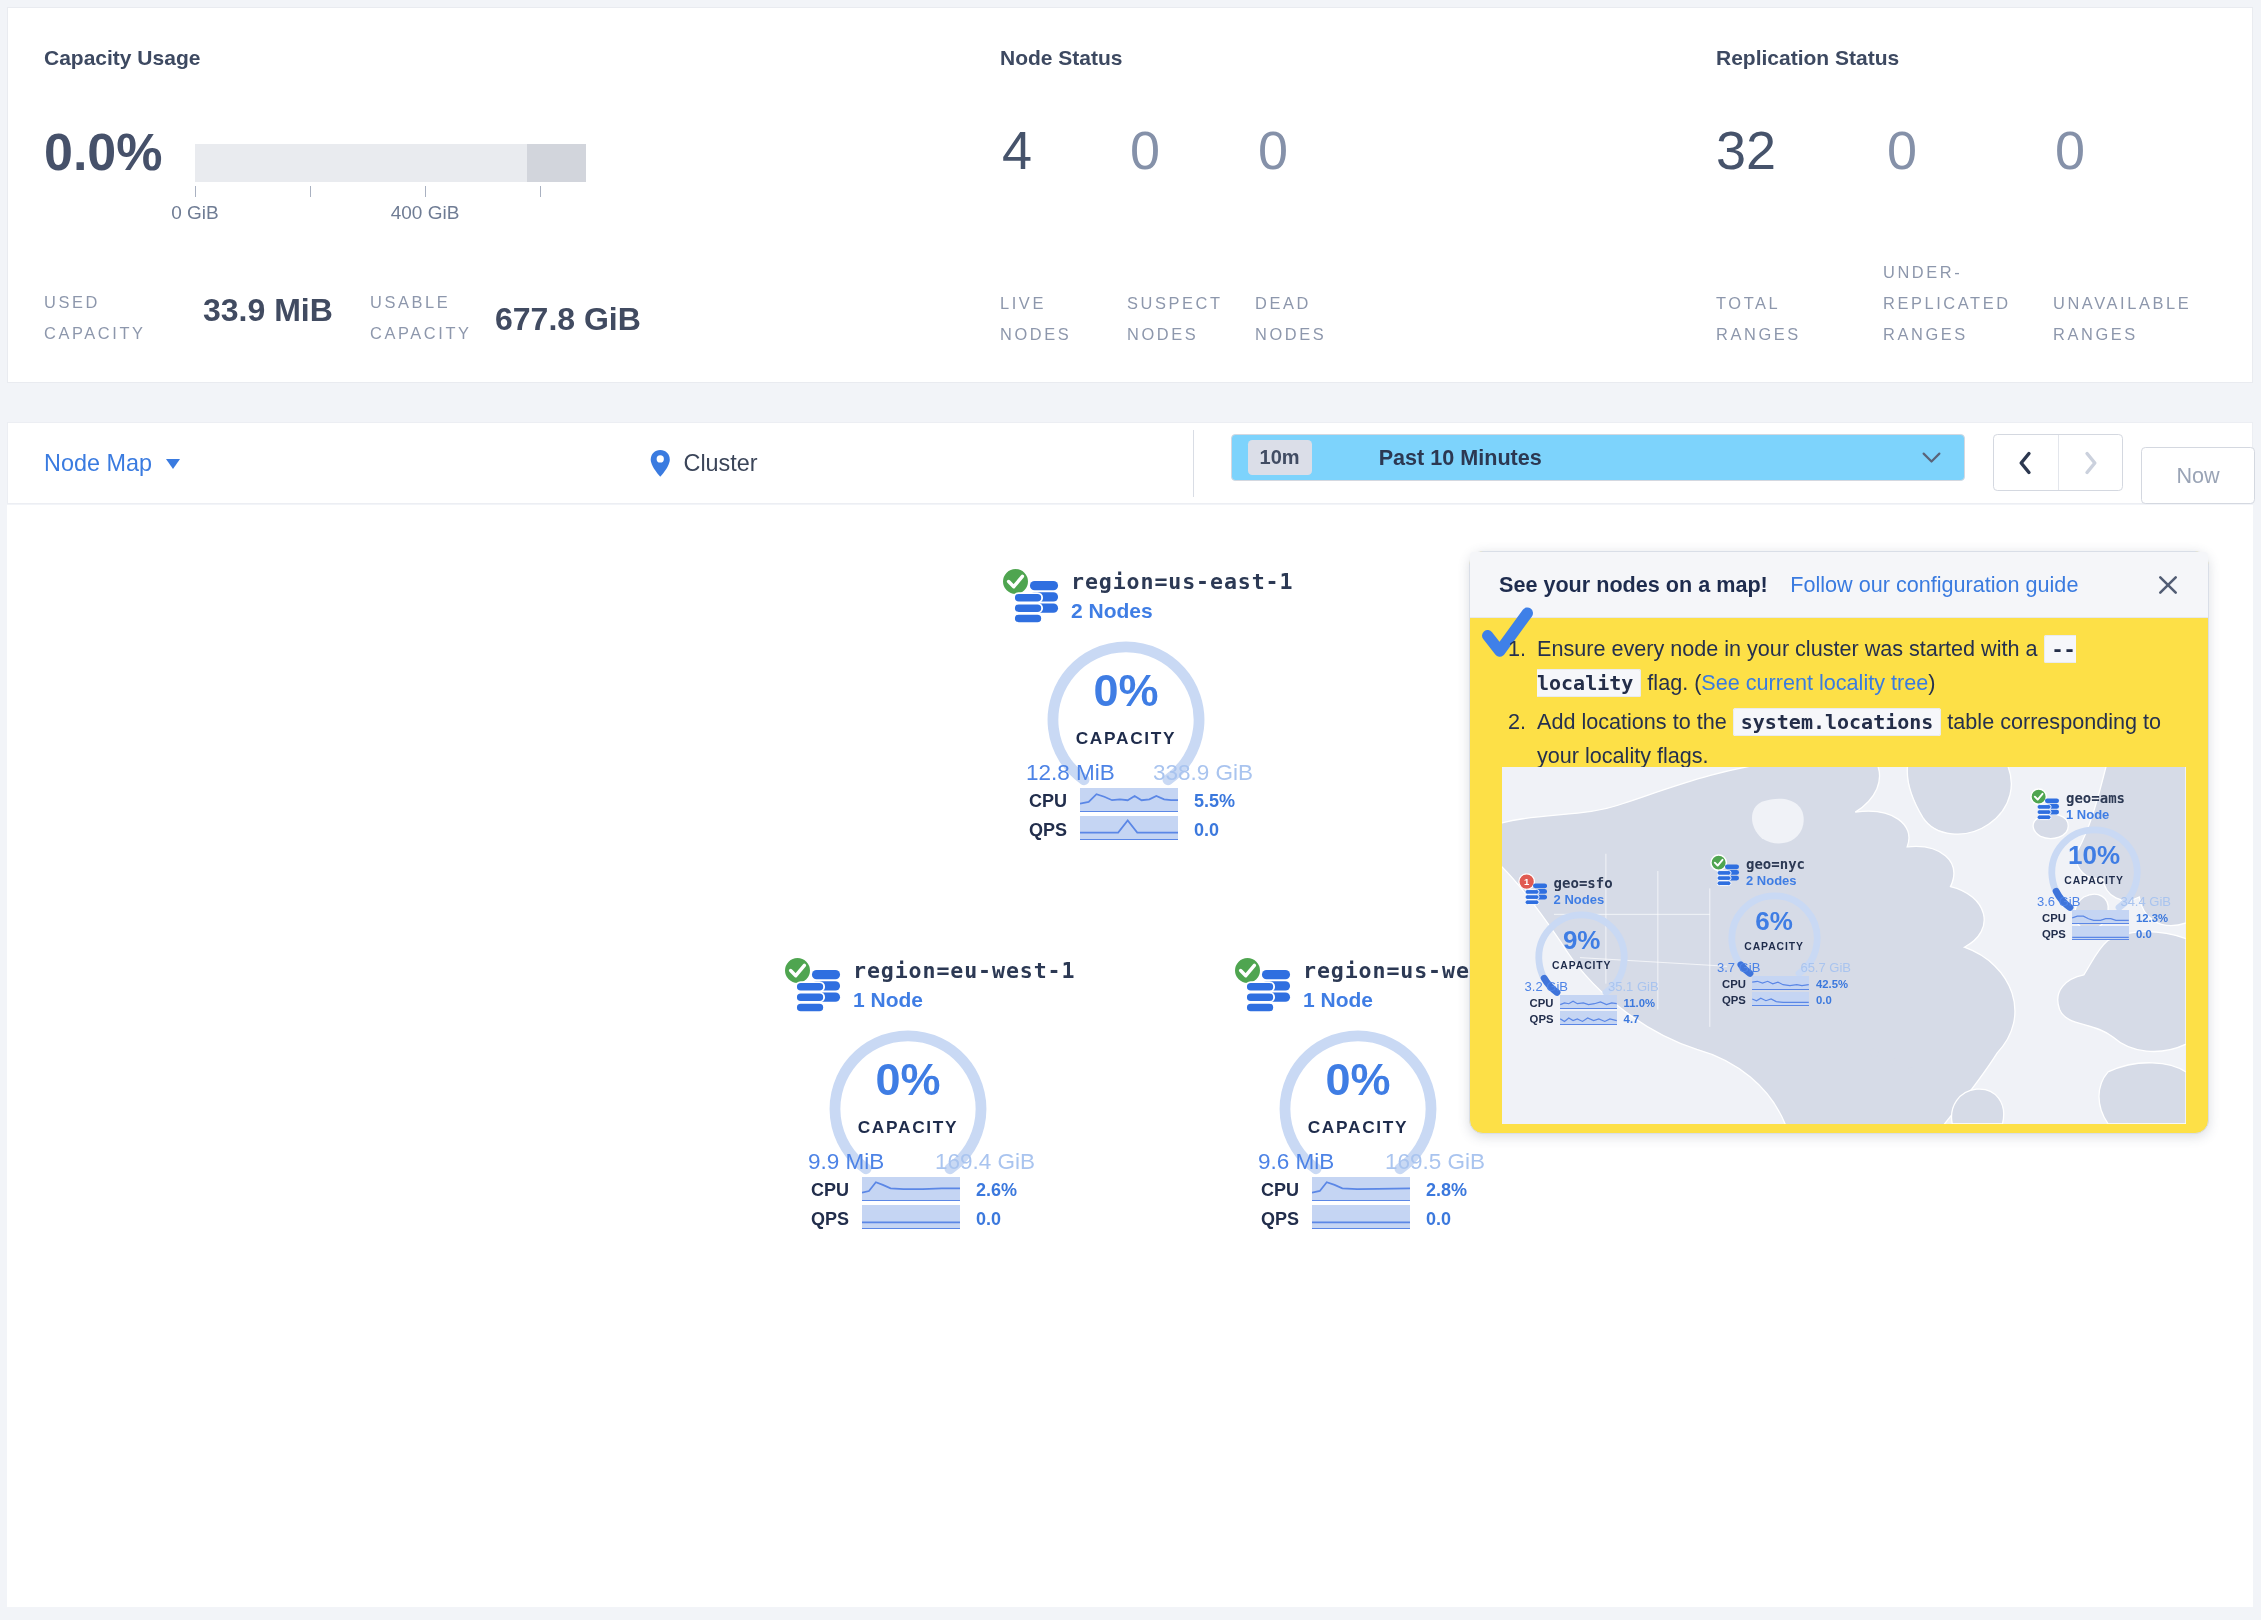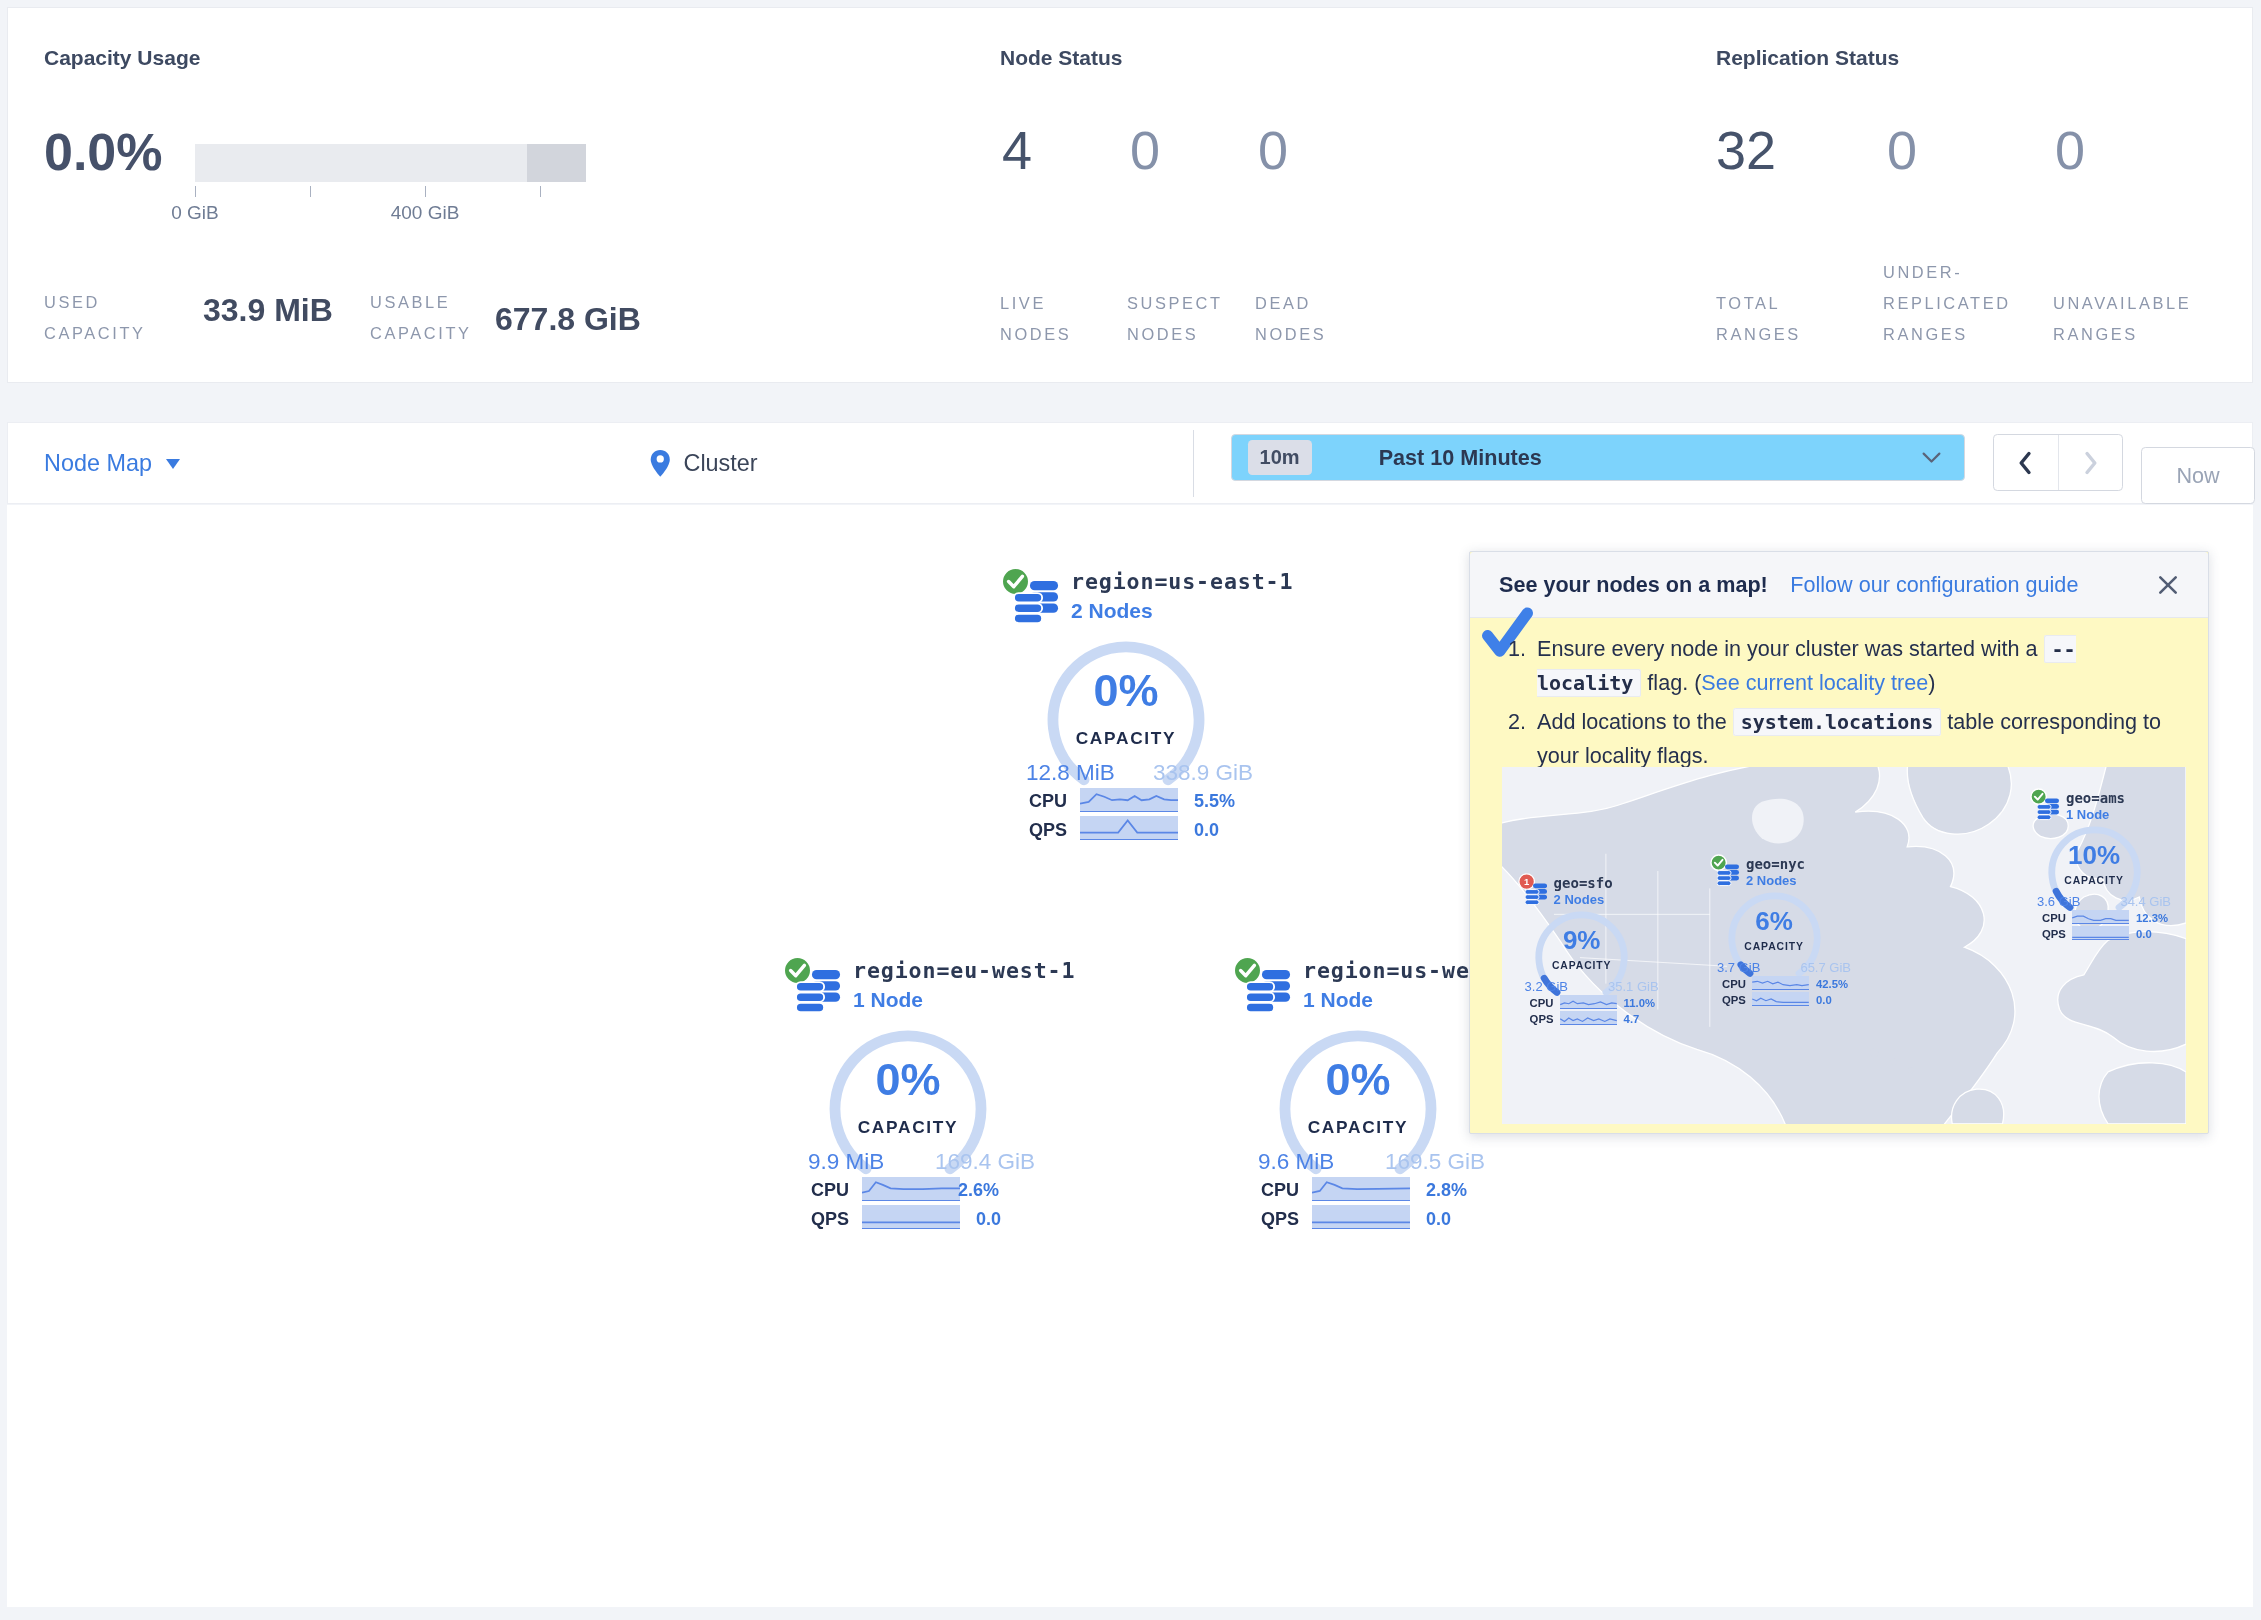--- a/index.html
+++ b/index.html
@@ -48,21 +48,21 @@
   .r-gauge{left:43px;top:78px;}
   .r-pct{left:43px;top:106px;width:166px;text-align:center;font-size:45px;font-weight:700;color:#3f7de4;}
   .r-caplabel{left:43px;top:169px;width:166px;text-align:center;font-size:17.3px;font-weight:700;letter-spacing:1.7px;color:#1e2b4b;}
   .r-used{left:26px;top:201px;font-size:22.5px;color:#4d83e6;}
   .r-total{left:121px;top:201px;width:132px;text-align:right;font-size:22.5px;color:#a9c4ef;}
   .r-row-label{font-size:18px;font-weight:700;color:#222e4c;}
   .r-row-val{font-size:18px;font-weight:700;color:#3b78dd;}
   .spark{position:absolute;background:#c5d5f3;border-bottom:1.7px solid #5b87e6;}
   .spark svg{display:block;}
   
-  #popup{left:1469px;top:551px;width:740px;height:583px;background:#fef9c3;border:0.9px solid #d9dee7;border-radius:2px;box-shadow:0 2.6px 12px rgba(60,70,100,.18);box-sizing:border-box;}
+  #popup{left:1469px;top:551px;width:740px;height:583px;background:#fde047;border:0.9px solid #d9dee7;border-radius:14px;box-shadow:0 2.6px 12px rgba(60,70,100,.18);box-sizing:border-box;}
   .popup-header{position:absolute;left:0;top:0;width:100%;height:66px;background:#f5f6f9;border-bottom:0.9px solid #e5e8ee;border-radius:3.5px 3.5px 0 0;display:flex;align-items:center;box-sizing:border-box;}
   .popup-title{margin-left:29px;font-size:21.6px;font-weight:700;color:#1e2c4e;}
   .popup-link{margin-left:22.5px;font-size:21.6px;color:#3a7be0;cursor:pointer;}
   .popup-close{position:absolute;right:28px;top:21px;cursor:pointer;}
   .popup-steps{position:absolute;left:38px;top:80px;width:675px;font-size:21.6px;color:#25304e;line-height:34px;}
   .step{margin-bottom:5.2px;display:flex;}
   .step-num{flex:0 0 29px;}
   .code-chip{font-family:"DejaVu Sans Mono",monospace;font-size:20px;font-weight:700;color:#242e49;background:#f6f7fa;border:0.9px solid #e9ebf0;border-radius:2.6px;padding:0.9px 7px;margin:0 6px;}
   .inline-link{color:#3a7be0;cursor:pointer;}
   .big-check{position:absolute;left:8.7px;top:54px;}
@@ -232,21 +232,21 @@
     <div class="abs r-pct">0%</div>
     <div class="abs r-caplabel">CAPACITY</div>
     <div class="abs r-used">9.9 MiB</div>
     <div class="abs r-total">169.4 GiB</div>
     <div class="abs r-row-label" style="left:29px;top:232px;">CPU</div>
     <div class="abs spark" style="left:80px;top:229px;width:98px;height:22.5px;">
         <svg width="98" height="21" viewBox="0 0 113 24">
           <polyline points="0,18 8,16 16,6 24,9 33,13 48,14 70,14 92,13 113,13" fill="none" stroke="#5b87e6" stroke-width="2"></polyline>
         </svg>
       </div>
-    <div class="abs r-row-val" style="left:176px;top:232px;">2.6%</div>
+    <div class="abs r-row-val" style="left:194px;top:232px;">2.6%</div>
     <div class="abs r-row-label" style="left:29px;top:261px;">QPS</div>
     <div class="abs spark" style="left:80px;top:257px;width:98px;height:22.5px;">
         <svg width="98" height="21" viewBox="0 0 113 24">
           <polyline points="0,20 113,20" fill="none" stroke="#5b87e6" stroke-width="2"></polyline>
         </svg>
       </div>
     <div class="abs r-row-val" style="left:194px;top:261px;">0.0</div>
   </div>
 
   <div class="region" style="left:1225px;top:443px;">

